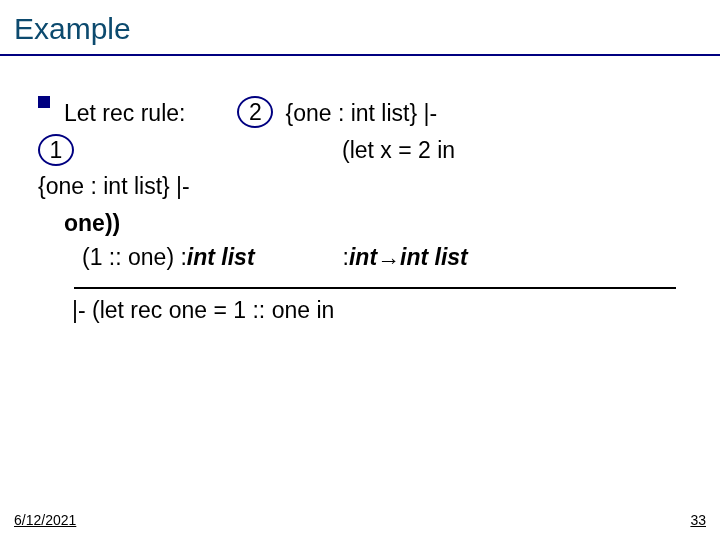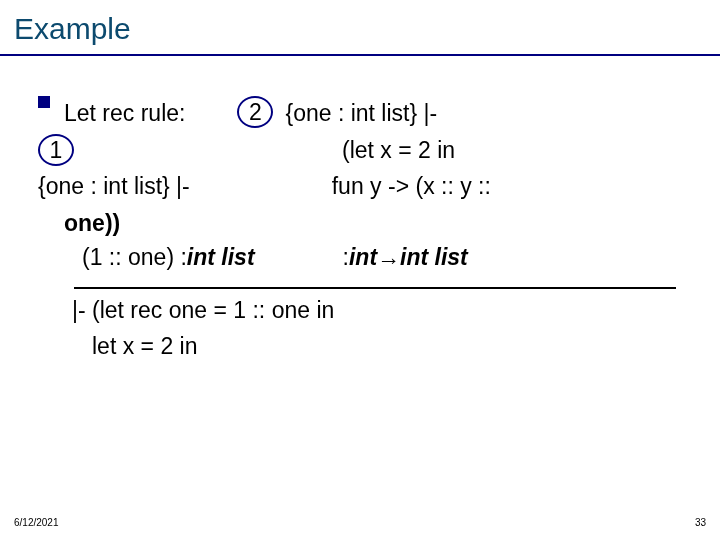--- a/index.html
+++ b/index.html
@@ -88,22 +88,23 @@
   .arrow {
     font-family: 'Arial', sans-serif;
   }
   .footer {
     position: absolute;
     bottom: 12px;
     left: 14px;
     right: 14px;
     display: flex;
     justify-content: space-between;
-    font-size: 10px;
+    font-size: 14px;
     color: #000000;
+    text-decoration: underline;
   }
   .spacer { display:inline-block; }
 </style>
 </head>
 <body>
 
 <div class="title">Example</div>
 <hr class="divider-top">
 
 <div class="content">
@@ -118,33 +119,31 @@
     <div class="row2">
       <span class="spacer" style="width: 18px;"></span>
       <span class="circled">1</span>
       <span class="spacer" style="width: 268px;"></span>
       <span>(let x = 2 in</span>
     </div>
     <div class="row3">
       <span class="spacer" style="width: 18px;"></span>
       <span>{one : int list} |-</span>
       <span class="spacer" style="width: 142px;"></span>
-      <span>fun y -&gt; (x :: y ::</span>
     </div>
     <div class="row4"><span>one))</span></div>
     <div class="row5">
       <span>(1 :: one) : </span>
       <span class="bold">int list</span>
       <span class="spacer" style="width: 88px;"></span>
       <span>: </span>
       <span class="bold">int </span>
       <span class="bold arrow">→</span>
       <span class="bold"> int list</span>
     </div>
     <hr class="rule-line">
     <div class="row6"><span>|- (let rec one = 1 :: one in</span></div>
-    <div class="row7"><span>let x = 2 in</span></div>
   </div>
 
 <div class="footer">
   <span>6/12/2021</span>
   <span>33</span>
 </div>
 
 </body></html>

